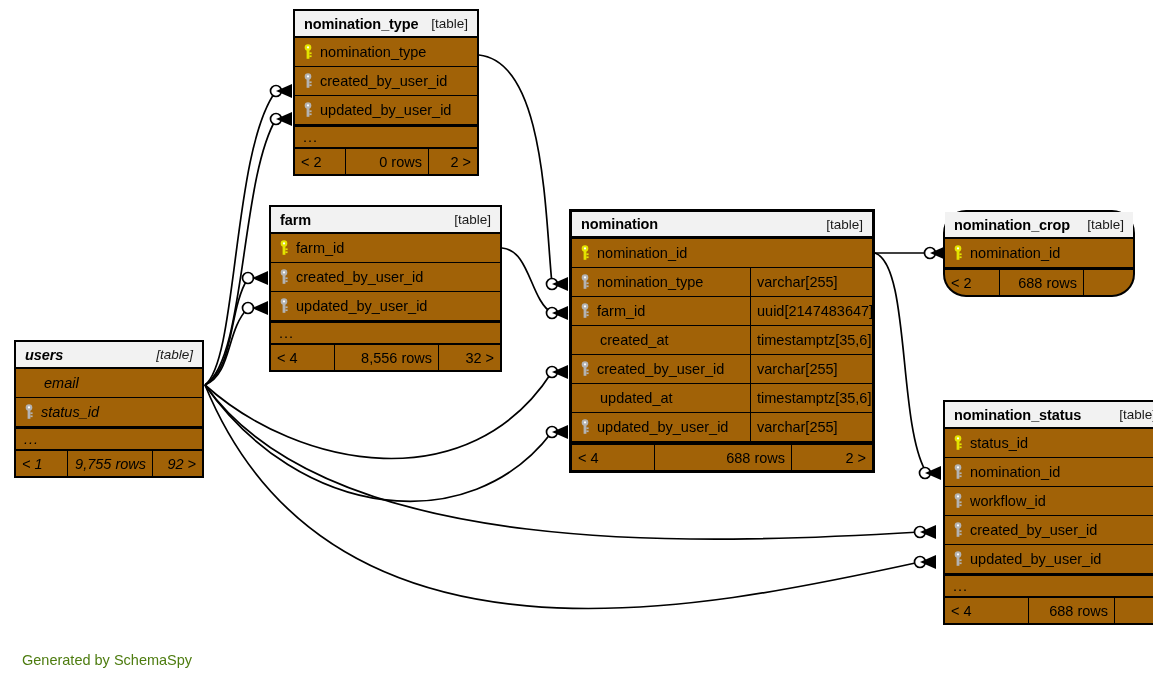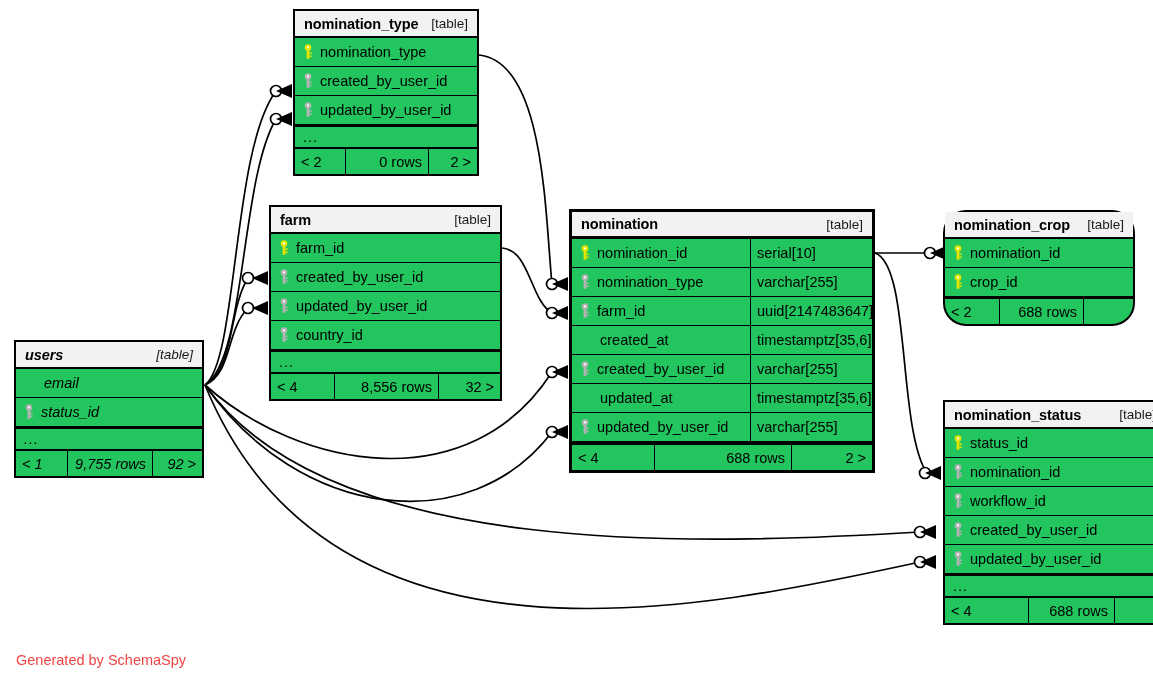--- a/index.html
+++ b/index.html
@@ -9,21 +9,21 @@
     font-family:"Liberation Sans", sans-serif;
     position:relative;
     overflow:hidden;
     -webkit-font-smoothing:antialiased;
   }
   #canvas{position:absolute;left:0;top:0;width:1153px;height:680px;}
   #edges{position:absolute;left:0;top:0;width:1153px;height:680px;pointer-events:none;}
 
   .table{
     position:absolute;
-    background:#22c55e;
+    background:#a16207;
     border:2px solid #000000;
     box-sizing:border-box;
     font-size:14.5px;
     color:#000000;
   }
   .table.focal{border-width:3px;}
 
   .thead{
     display:flex;align-items:center;justify-content:space-between;
     background:#f2f2f2;
@@ -85,23 +85,23 @@
     box-sizing:border-box;
     height:100%;
     padding:0 6px;
   }
   .f-left{justify-content:flex-start;}
   .f-mid{justify-content:flex-end;border-left:1px solid #000;border-right:1px solid #000;}
   .f-right{justify-content:flex-end;}
 
   .credit{
     position:absolute;
-    left:16px;top:652px;
+    left:22px;top:652px;
     font-size:14.5px;
-    color:#ef4444;
+    color:#4d7c0f;
     white-space:nowrap;
   }
 </style>
 </head>
 <body>
 
 <div id="canvas">
 
   <svg id="edges" viewBox="0 0 1153 680" xmlns="http://www.w3.org/2000/svg">
     <g fill="none" stroke="#000" stroke-width="1.7">
@@ -257,34 +257,20 @@
                 <circle cx="6" cy="3.6" r="3.3" fill="#b3b3b3"></circle>
                 <circle cx="6" cy="3.4" r="1.1" fill="#ffffff"></circle>
                 <rect x="4.6" y="5.6" width="2.8" height="9.2" fill="#b3b3b3"></rect>
                 <rect x="7.4" y="8.4" width="2.2" height="1.7" fill="#b3b3b3"></rect>
                 <rect x="7.4" y="11.4" width="2.2" height="1.7" fill="#b3b3b3"></rect>
               </svg>
             </span>
             <span class="colname">updated_by_user_id</span>
           </span>
         </div>
-        <div class="row">
-          <span class="namecell">
-            <span>
-              <svg class="keyicon" viewBox="0 0 12 16" xmlns="http://www.w3.org/2000/svg">
-                <circle cx="6" cy="3.6" r="3.3" fill="#b3b3b3"></circle>
-                <circle cx="6" cy="3.4" r="1.1" fill="#ffffff"></circle>
-                <rect x="4.6" y="5.6" width="2.8" height="9.2" fill="#b3b3b3"></rect>
-                <rect x="7.4" y="8.4" width="2.2" height="1.7" fill="#b3b3b3"></rect>
-                <rect x="7.4" y="11.4" width="2.2" height="1.7" fill="#b3b3b3"></rect>
-              </svg>
-            </span>
-            <span class="colname">country_id</span>
-          </span>
-        </div>
         <div class="ellipsis-row">...</div>
         <div class="foot">
           <div class="f-left" style="flex:1 1 auto">&lt; 4</div>
           <div class="f-mid" style="width:105px;flex:0 0 105px">8,556 rows</div>
           <div class="f-right" style="width:61px;flex:0 0 61px">32 &gt;</div>
         </div>
       </div>
       <div class="table focal" style="left: 569px; top: 209px; width: 306px;">
         <div class="thead">
           <span class="tname">nomination</span>
@@ -296,21 +282,20 @@
               <svg class="keyicon" viewBox="0 0 12 16" xmlns="http://www.w3.org/2000/svg">
                 <circle cx="6" cy="3.6" r="3.3" fill="#e3e300"></circle>
                 <circle cx="6" cy="3.4" r="1.1" fill="#ffffff"></circle>
                 <rect x="4.6" y="5.6" width="2.8" height="9.2" fill="#e3e300"></rect>
                 <rect x="7.4" y="8.4" width="2.2" height="1.7" fill="#e3e300"></rect>
                 <rect x="7.4" y="11.4" width="2.2" height="1.7" fill="#e3e300"></rect>
               </svg>
             </span>
             <span class="colname">nomination_id</span>
           </span>
-          <span class="typecell" style="width:122px">serial[10]</span>
         </div>
         <div class="row">
           <span class="namecell">
             <span>
               <svg class="keyicon" viewBox="0 0 12 16" xmlns="http://www.w3.org/2000/svg">
                 <circle cx="6" cy="3.6" r="3.3" fill="#b3b3b3"></circle>
                 <circle cx="6" cy="3.4" r="1.1" fill="#ffffff"></circle>
                 <rect x="4.6" y="5.6" width="2.8" height="9.2" fill="#b3b3b3"></rect>
                 <rect x="7.4" y="8.4" width="2.2" height="1.7" fill="#b3b3b3"></rect>
                 <rect x="7.4" y="11.4" width="2.2" height="1.7" fill="#b3b3b3"></rect>
@@ -396,34 +381,20 @@
                 <circle cx="6" cy="3.6" r="3.3" fill="#e3e300"></circle>
                 <circle cx="6" cy="3.4" r="1.1" fill="#ffffff"></circle>
                 <rect x="4.6" y="5.6" width="2.8" height="9.2" fill="#e3e300"></rect>
                 <rect x="7.4" y="8.4" width="2.2" height="1.7" fill="#e3e300"></rect>
                 <rect x="7.4" y="11.4" width="2.2" height="1.7" fill="#e3e300"></rect>
               </svg>
             </span>
             <span class="colname">nomination_id</span>
           </span>
         </div>
-        <div class="row">
-          <span class="namecell">
-            <span>
-              <svg class="keyicon" viewBox="0 0 12 16" xmlns="http://www.w3.org/2000/svg">
-                <circle cx="6" cy="3.6" r="3.3" fill="#e3e300"></circle>
-                <circle cx="6" cy="3.4" r="1.1" fill="#ffffff"></circle>
-                <rect x="4.6" y="5.6" width="2.8" height="9.2" fill="#e3e300"></rect>
-                <rect x="7.4" y="8.4" width="2.2" height="1.7" fill="#e3e300"></rect>
-                <rect x="7.4" y="11.4" width="2.2" height="1.7" fill="#e3e300"></rect>
-              </svg>
-            </span>
-            <span class="colname">crop_id</span>
-          </span>
-        </div>
         <div style="border-top:2px solid #000;"></div>
         <div class="foot">
           <div class="f-left" style="flex:1 1 auto">&lt; 2</div>
           <div class="f-mid" style="width:85px;flex:0 0 85px">688 rows</div>
           <div class="f-right" style="width:49px;flex:0 0 49px"></div>
         </div>
       </div>
       <div class="table" style="left: 943px; top: 400px; width: 224px;">
         <div class="thead">
           <span class="tname">nomination_status</span>

